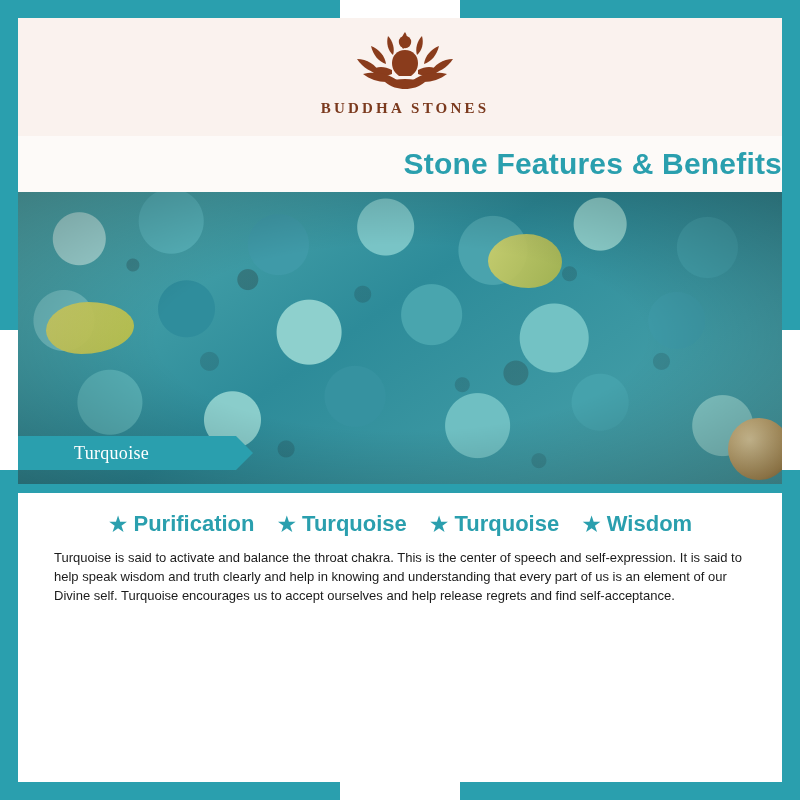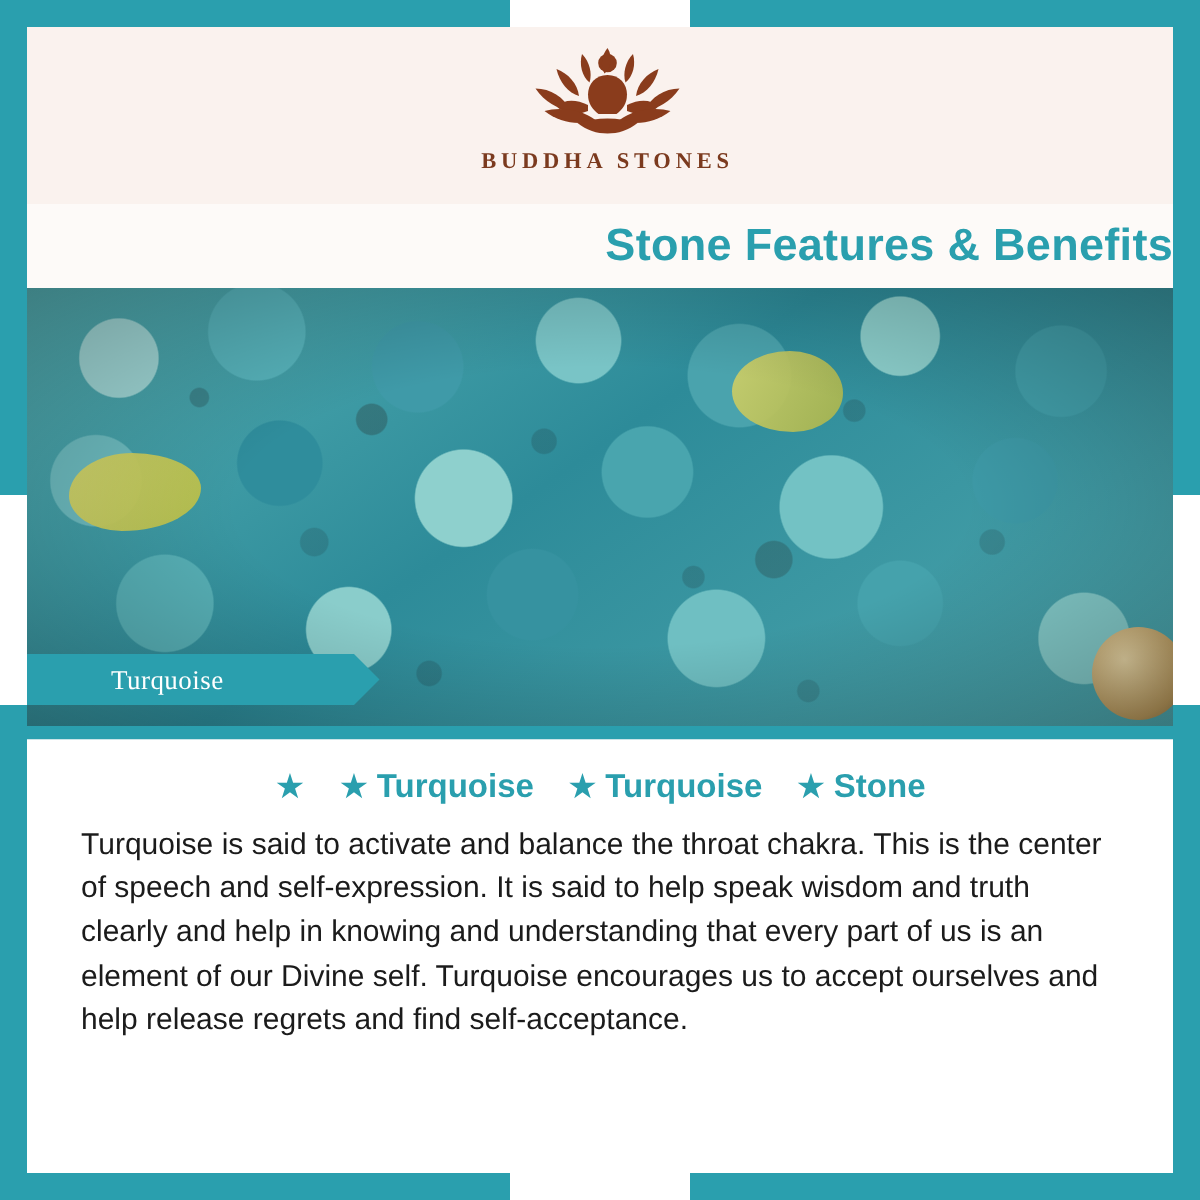--- a/index.html
+++ b/index.html
@@ -263,21 +263,21 @@
     font-size: 23px;
     line-height: 1;
   }
   .benefit-label {
     color: #2a9fae;
     font-size: 22px;
     font-weight: bold;
   }
   .description {
     color: #1b1b1b;
-    font-size: 20px;
+    font-size: 13px;
     line-height: 1.46;
     text-align: left;
     margin: 6px 8px 0 8px;
   }
 </style>
 </head>
 <body>
 
 <div class="page">
 
@@ -330,32 +330,33 @@
         <span class="stone-tag-text">Turquoise</span>
       </div>
     </div>
 
     <div class="separator"></div>
 
     <div class="benefits">
       <div class="benefit-row">
         <div class="benefit">
           <span class="star">★</span>
+          <span class="benefit-label">Purification</span>
         </div>
         <div class="benefit">
           <span class="star">★</span>
           <span class="benefit-label">Turquoise</span>
         </div>
         <div class="benefit">
           <span class="star">★</span>
           <span class="benefit-label">Turquoise</span>
         </div>
         <div class="benefit">
           <span class="star">★</span>
-          <span class="benefit-label">Stone</span>
+          <span class="benefit-label">Wisdom</span>
         </div>
       </div>
 
       <div class="description">Turquoise is said to activate and balance the throat chakra. This is the center of speech and self-expression. It is said to help speak wisdom and truth clearly and help in knowing and understanding that every part of us is an element of our Divine self. Turquoise encourages us to accept ourselves and help release regrets and find self-acceptance.</div>
     </div>
 
   </div>
 </div>
 
 </body></html>

